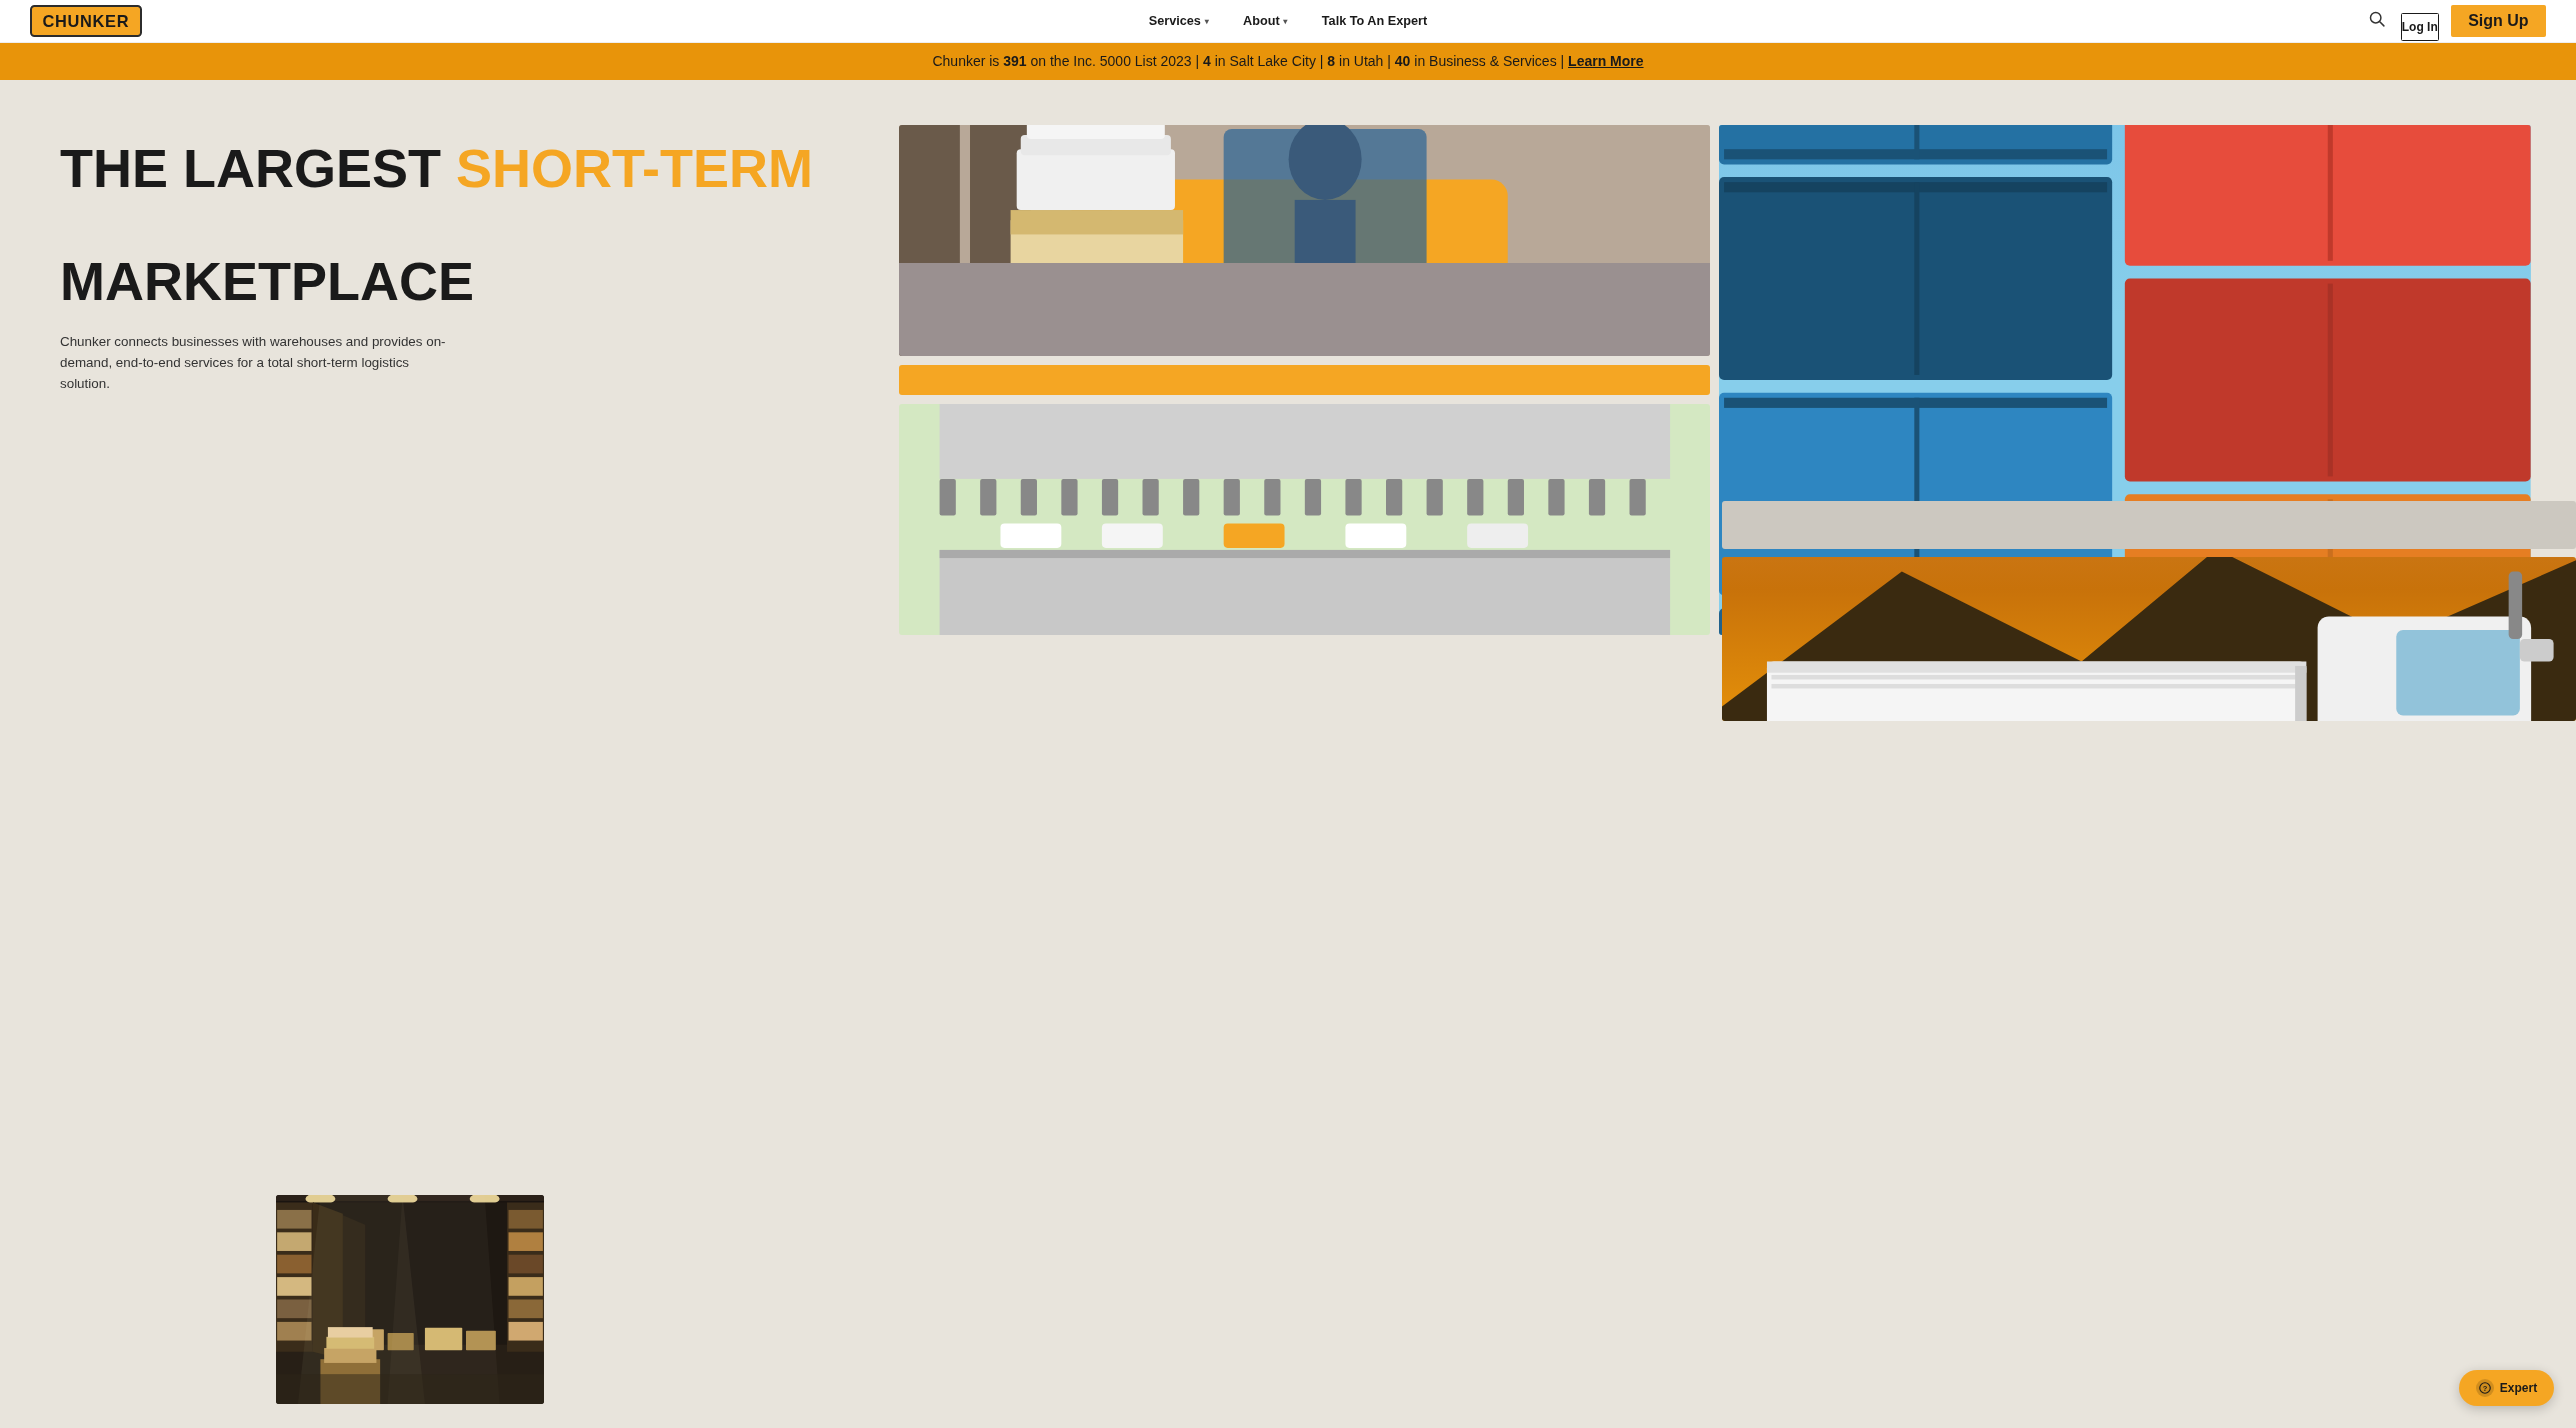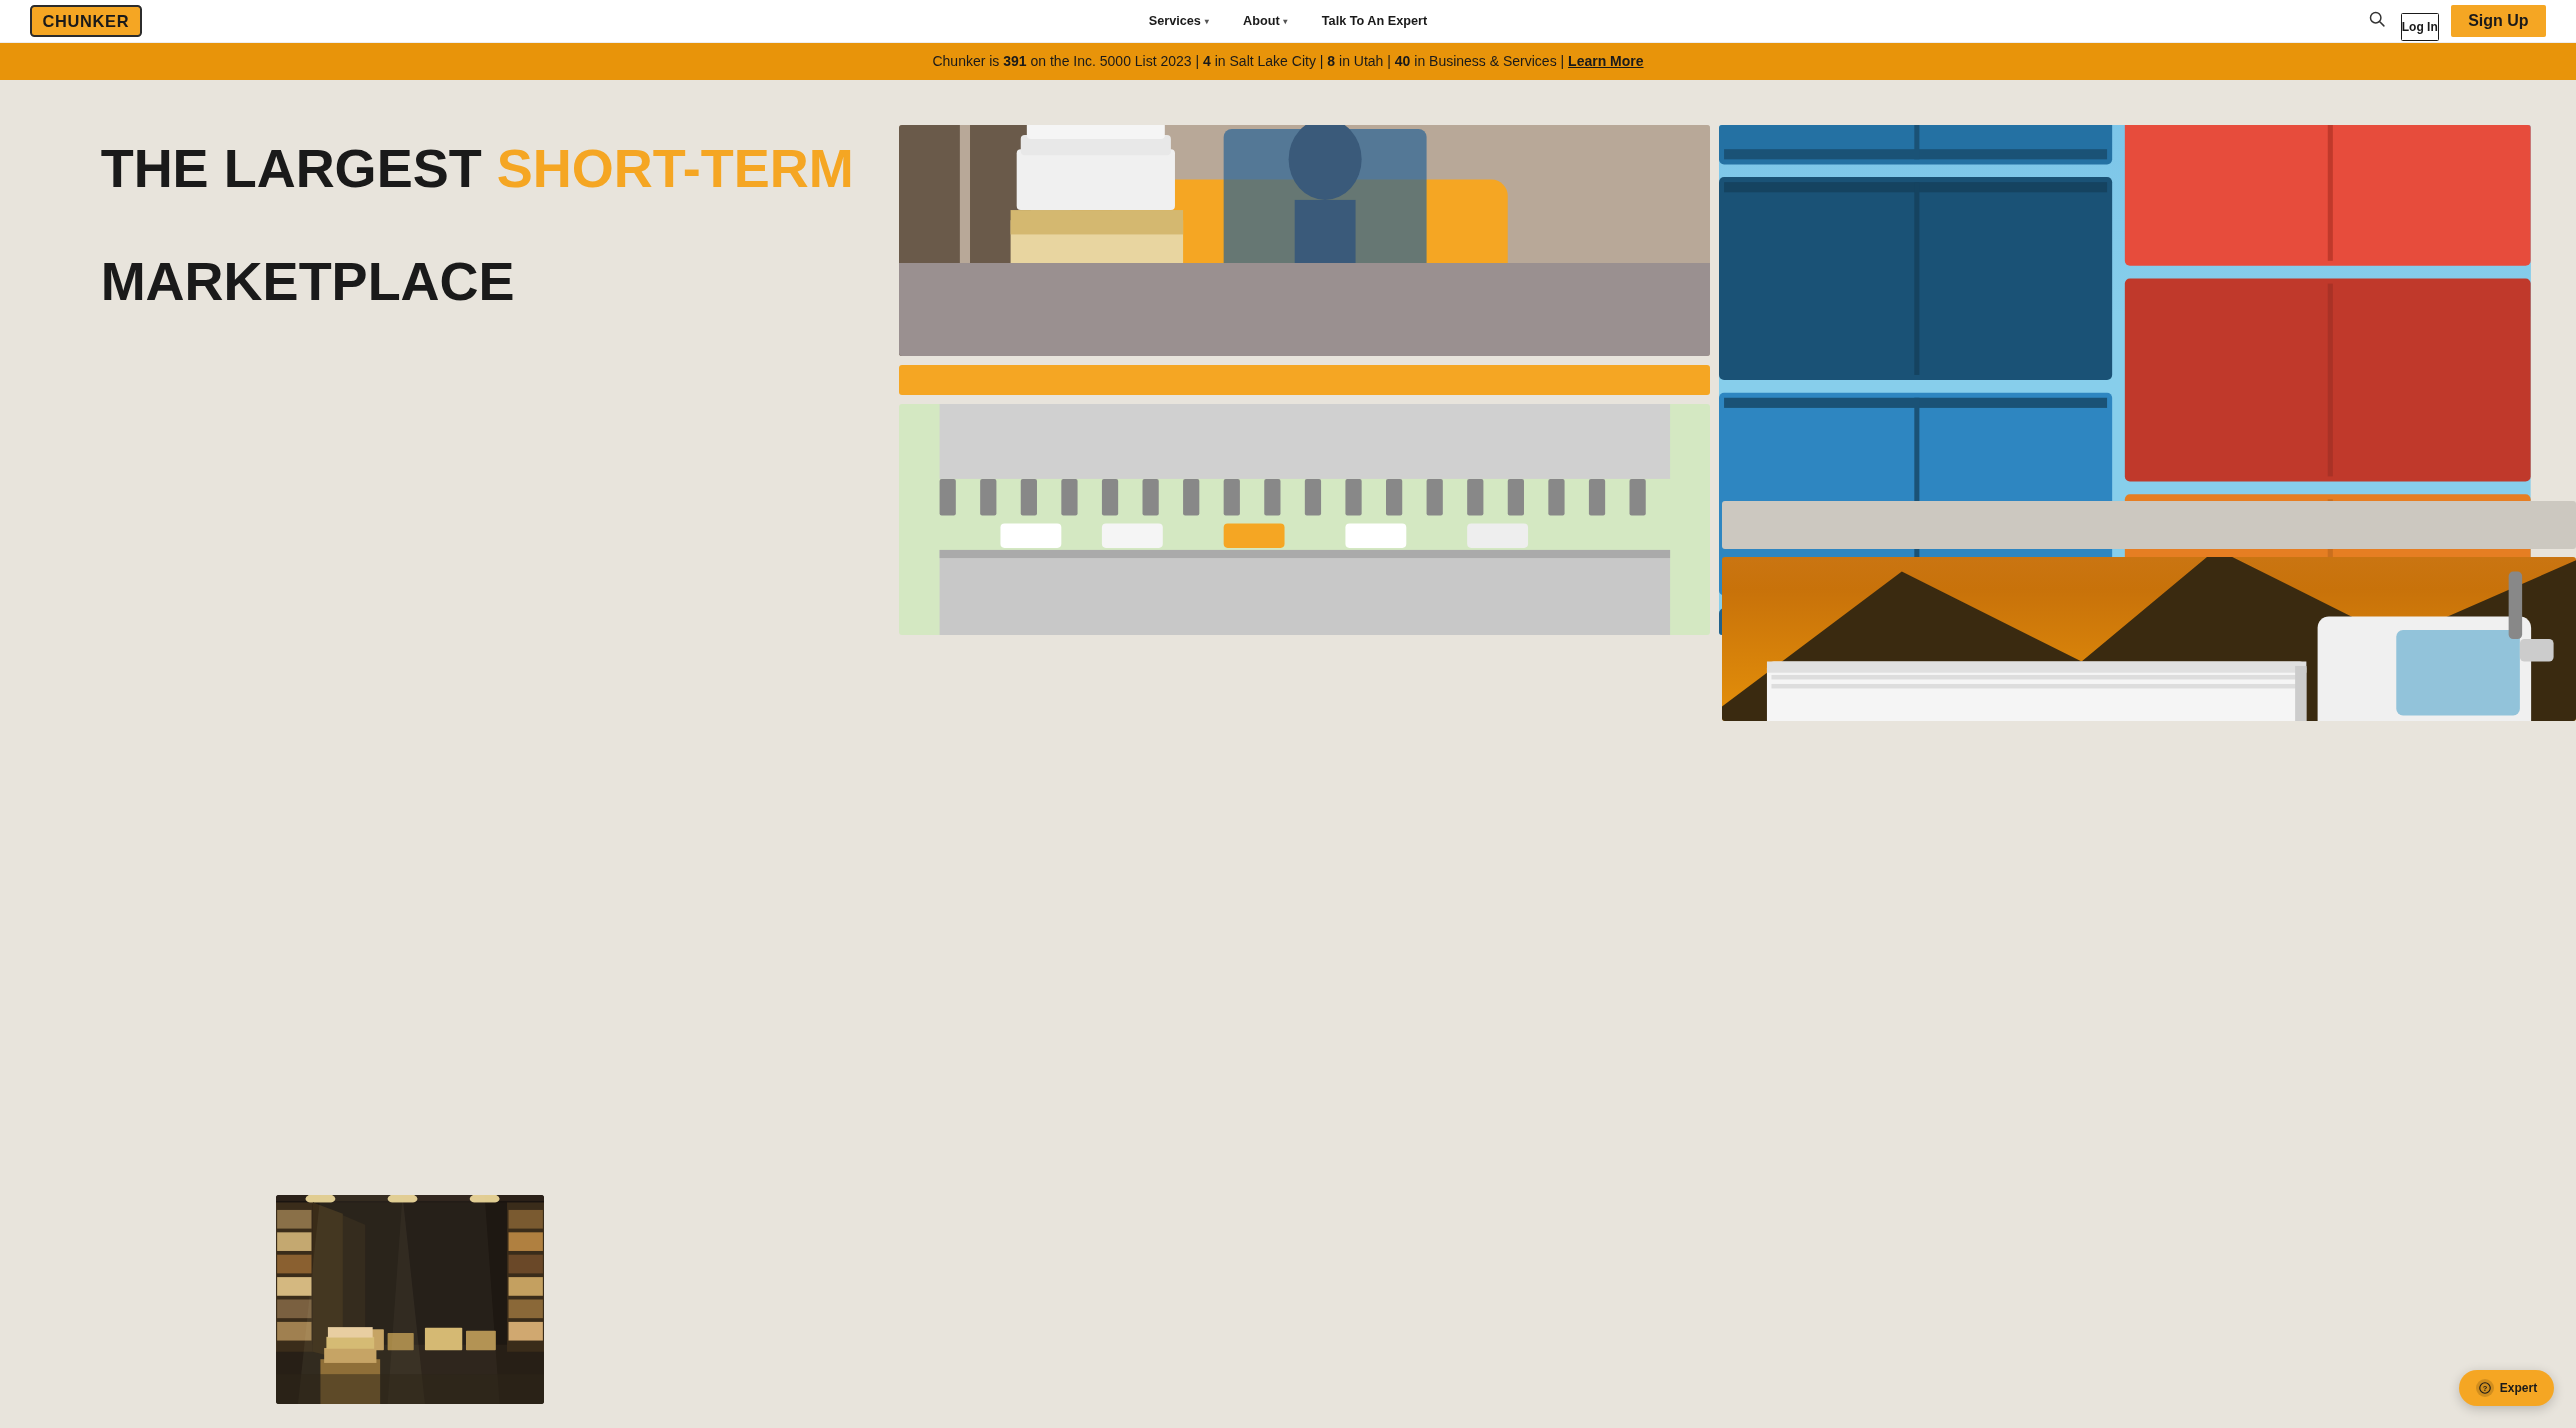--- a/index.html
+++ b/index.html
@@ -118,21 +118,20 @@
     
     .hero-left {
       grid-column: 1;
       grid-row: 1 / 3;
       display: flex;
       flex-direction: column;
       justify-content: flex-start;
       padding-top: 15px;
       padding-right: 30px;
       z-index: 2;
-      align-items: flex-end;
     }
     .hero-title {
       font-size: 54px;
       font-weight: 900;
       line-height: 1.05;
       text-transform: uppercase;
       color: #1a1a1a;
       margin-bottom: 22.4px;
     }
     .hero-title .highlight {
@@ -272,20 +271,21 @@
 </div>
 
 <section class="hero">
 
   <div class="hero-left">
     <h1 class="hero-title">
       <span>THE LARGEST </span><span class="highlight">SHORT-TERM</span><br>
       <br>
       <span>MARKETPLACE</span>
     </h1>
+    <p class="hero-subtitle">Chunker connects businesses with warehouses and provides on-demand, end-to-end services for a total short-term logistics solution.</p>
   </div>
 
   <div class="hero-images">
 
     <div class="img-box img-forklift">
       <div class="forklift-scene">
         <svg width="100%" height="100%" viewBox="0 0 400 320" preserveAspectRatio="xMidYMid slice">
 
           <rect width="400" height="320" fill="#b8a898"></rect>
 

